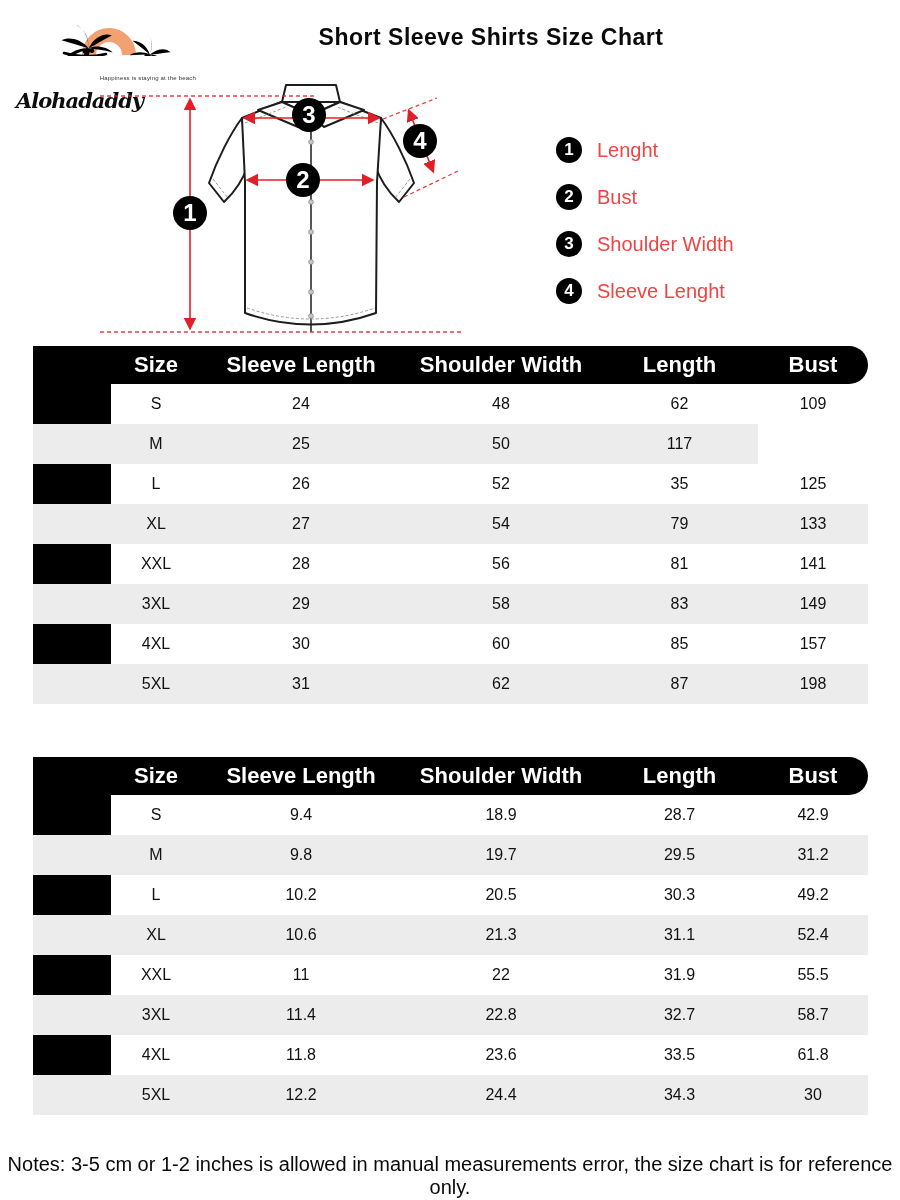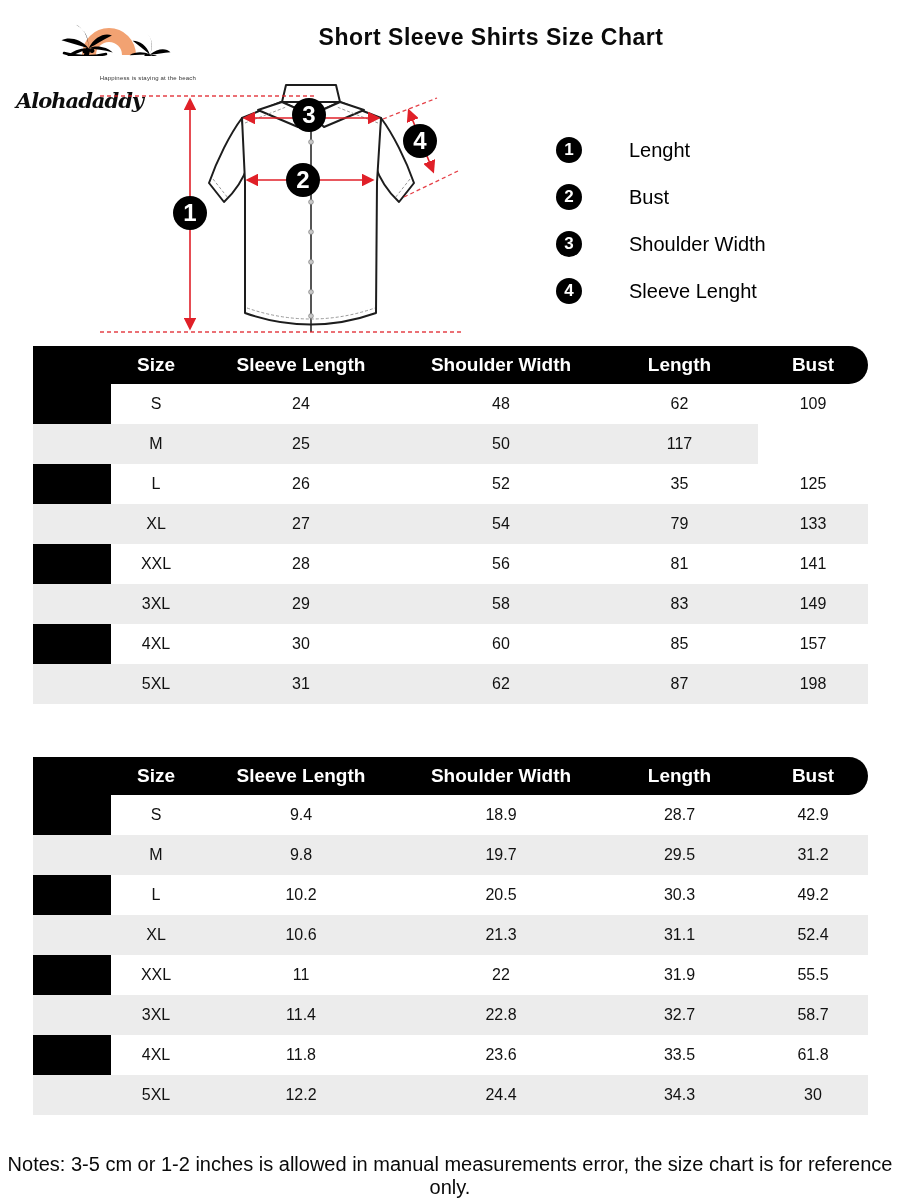--- a/index.html
+++ b/index.html
@@ -38,38 +38,38 @@
   .marker-num{fill:#fff;font-size:24px;font-weight:bold;text-anchor:middle;font-family:"Liberation Sans",sans-serif;}
   marker path{fill:var(--red);}
   
   .legend{position:absolute;left:556px;top:137px;}
   .legend-item{display:flex;align-items:center;gap:15px;height:26px;margin-bottom:21px;}
   .badge{
     width:26px;height:26px;border-radius:50%;background:var(--black);color:#fff;
     display:inline-flex;align-items:center;justify-content:center;
     font-weight:bold;font-size:17px;flex:0 0 auto;
   }
-  .legend-label{font-size:20px;color:#000000;margin-left:32px;}
+  .legend-label{font-size:20px;color:#ef4444;}
   
   .size-table{position:absolute;left:33px;width:835px;}
   .size-table.cm{top:346px;}
   .size-table.inch{top:757px;}
   .unit-col{
     position:absolute;left:0;top:0;bottom:0;width:78px;background:var(--black);
     display:flex;align-items:center;justify-content:center;z-index:0;
   }
   .unit-label{color:#fff;font-weight:bold;letter-spacing:.5px;}
   .size-table.cm  .unit-label{font-size:34px;}
   .size-table.inch .unit-label{font-size:27px;}
   .thead{
     position:relative;z-index:1;display:grid;
     grid-template-columns:78px 90px 200px 200px 157px 110px;
     height:38px;background:var(--black);border-radius:0 19px 19px 0;align-items:center;
   }
-  .th{color:#fff;font-weight:bold;font-size:19px;text-align:center;}
+  .th{color:#fff;font-weight:bold;font-size:22px;text-align:center;}
   .tbody{position:relative;z-index:1;}
   .tr{display:grid;grid-template-columns:78px 90px 200px 200px 157px 110px;height:40px;}
   .td{
     background:#fff;display:flex;align-items:center;justify-content:center;
     font-size:16px;color:#111;height:100%;
   }
   .tr.alt .td{background:var(--stripe);}
   .td.gapcell{background:transparent;}
   
   .note{position:absolute;left:0;right:0;top:1153px;text-align:center;font-size:20px;color:#0a0a0a;}

